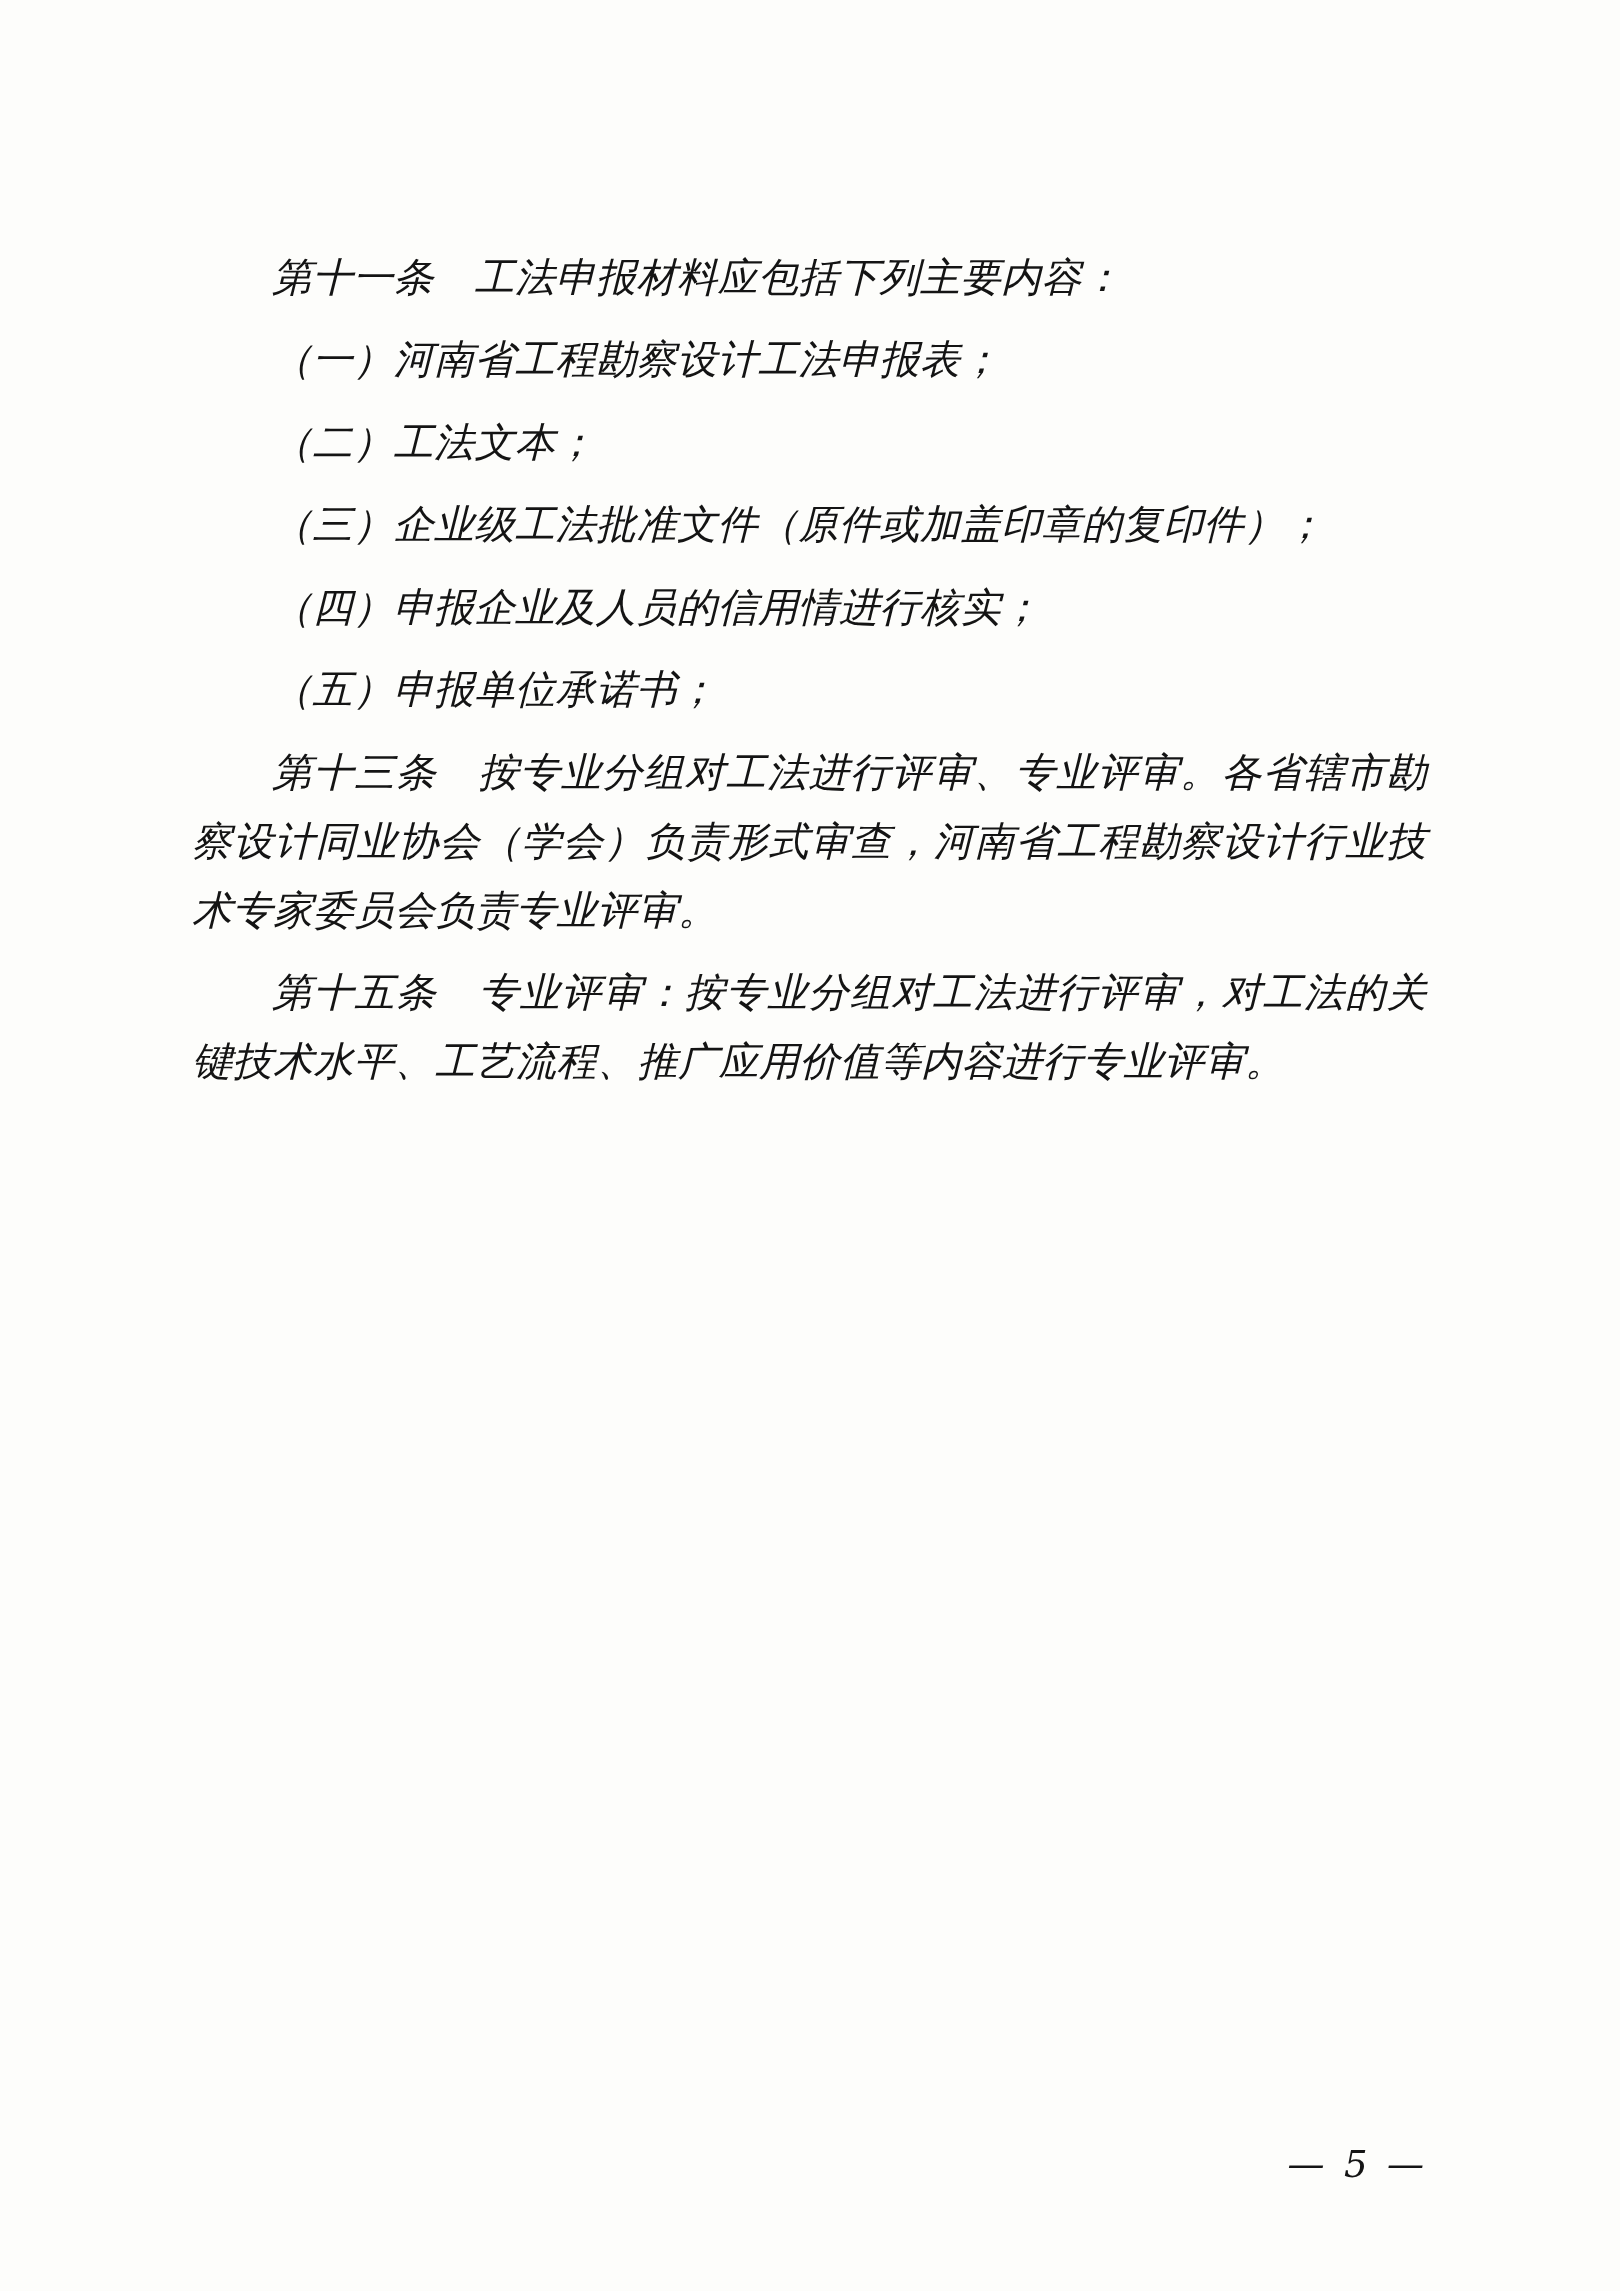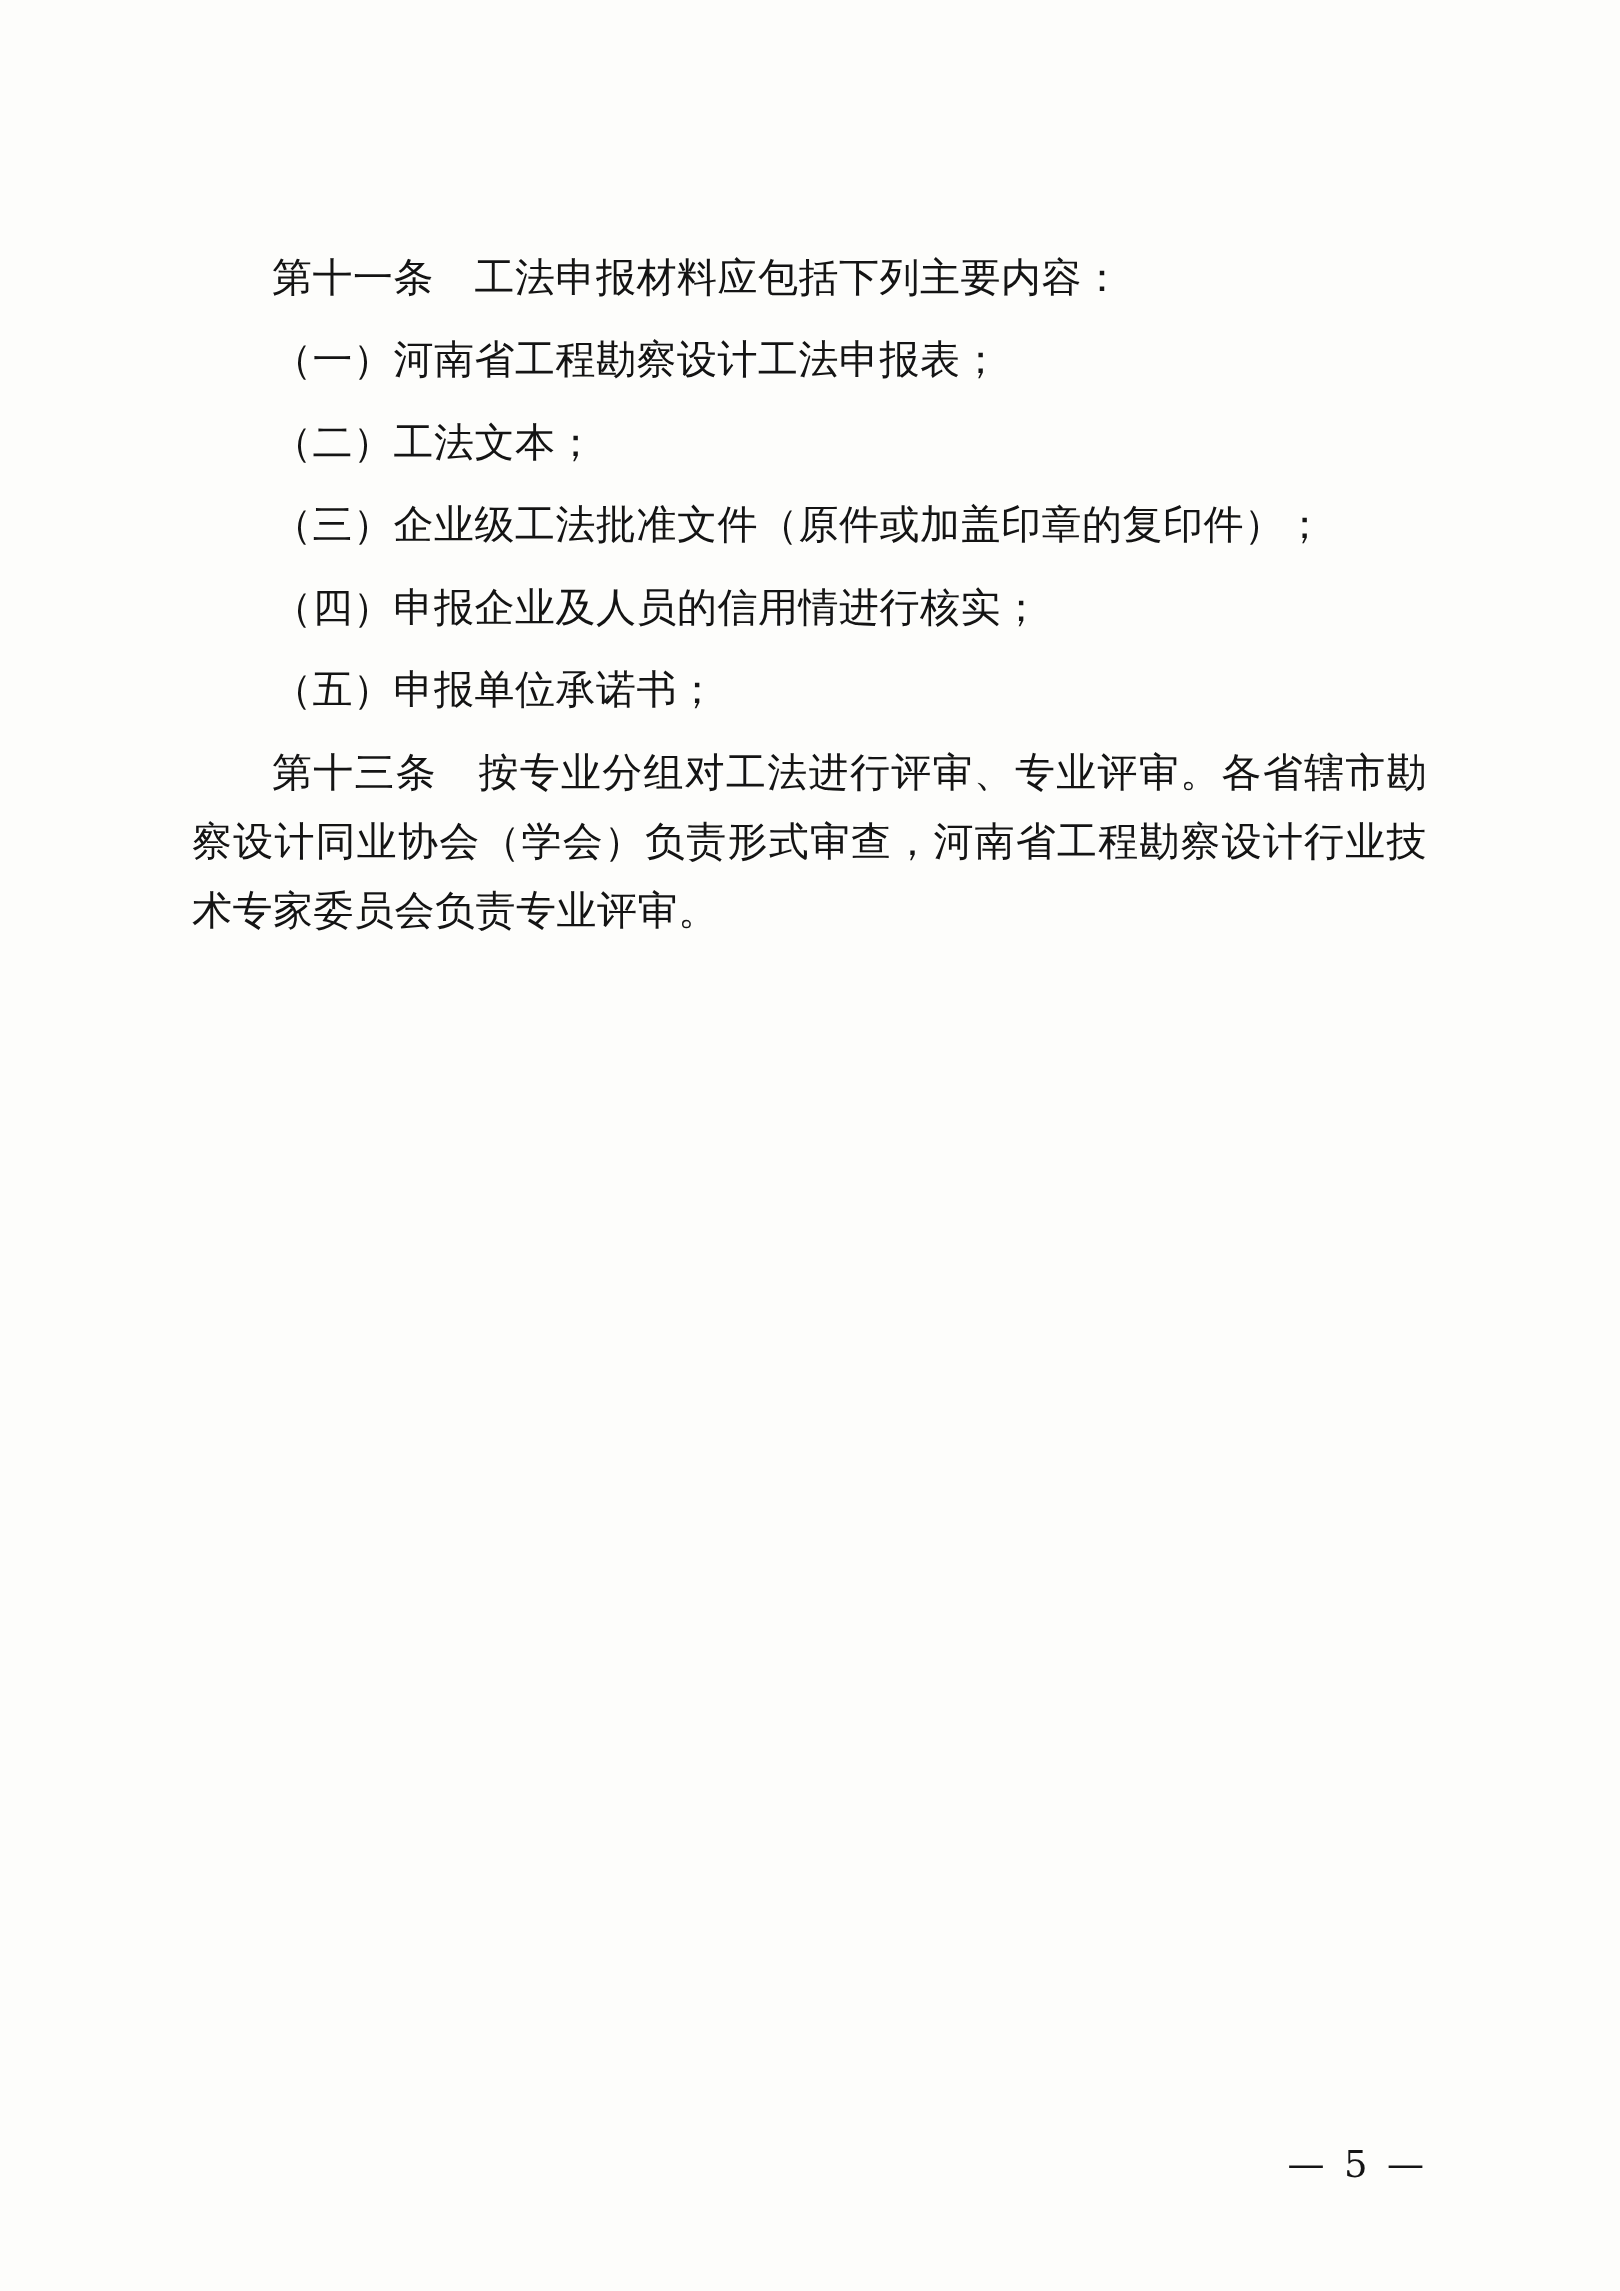--- a/index.html
+++ b/index.html
@@ -8,20 +8,21 @@
     background: #ffffff;
   }
   .page {
     position: relative;
     width: 1620px;
     height: 2292px;
     background: #fdfdfb;
     overflow: hidden;
     font-family: "DejaVu Serif", "Liberation Serif", serif;
     color: #1a1a1a;
+    font-style: italic;
   }
   .content {
     position: absolute;
     left: 192px;
     top: 243px;
     width: 1235px;
   }
   .para {
     font-size: 40px;
     line-height: 1.72;
@@ -52,19 +53,20 @@
 
   <div class="content">
 
     <p class="para indent">第十一条　工法申报材料应包括下列主要内容：</p>
     <p class="para indent">（一）河南省工程勘察设计工法申报表；</p>
     <p class="para indent">（二）工法文本；</p>
     <p class="para indent">（三）企业级工法批准文件（原件或加盖印章的复印件）；</p>
     <p class="para indent">（四）申报企业及人员的信用情进行核实；</p>
     <p class="para indent">（五）申报单位承诺书；</p>
     <p class="para indent">第十三条　按专业分组对工法进行评审、专业评审。各省辖市勘察设计同业协会（学会）负责形式审查，河南省工程勘察设计行业技术专家委员会负责专业评审。</p>
+    <p class="para indent">第十五条　专业评审：按专业分组对工法进行评审，对工法的关键技术水平、工艺流程、推广应用价值等内容进行专业评审。</p>
 
   </div>
 
   <div class="footer">— 5 —</div>
 
 </div>
 
 
 </body></html>

